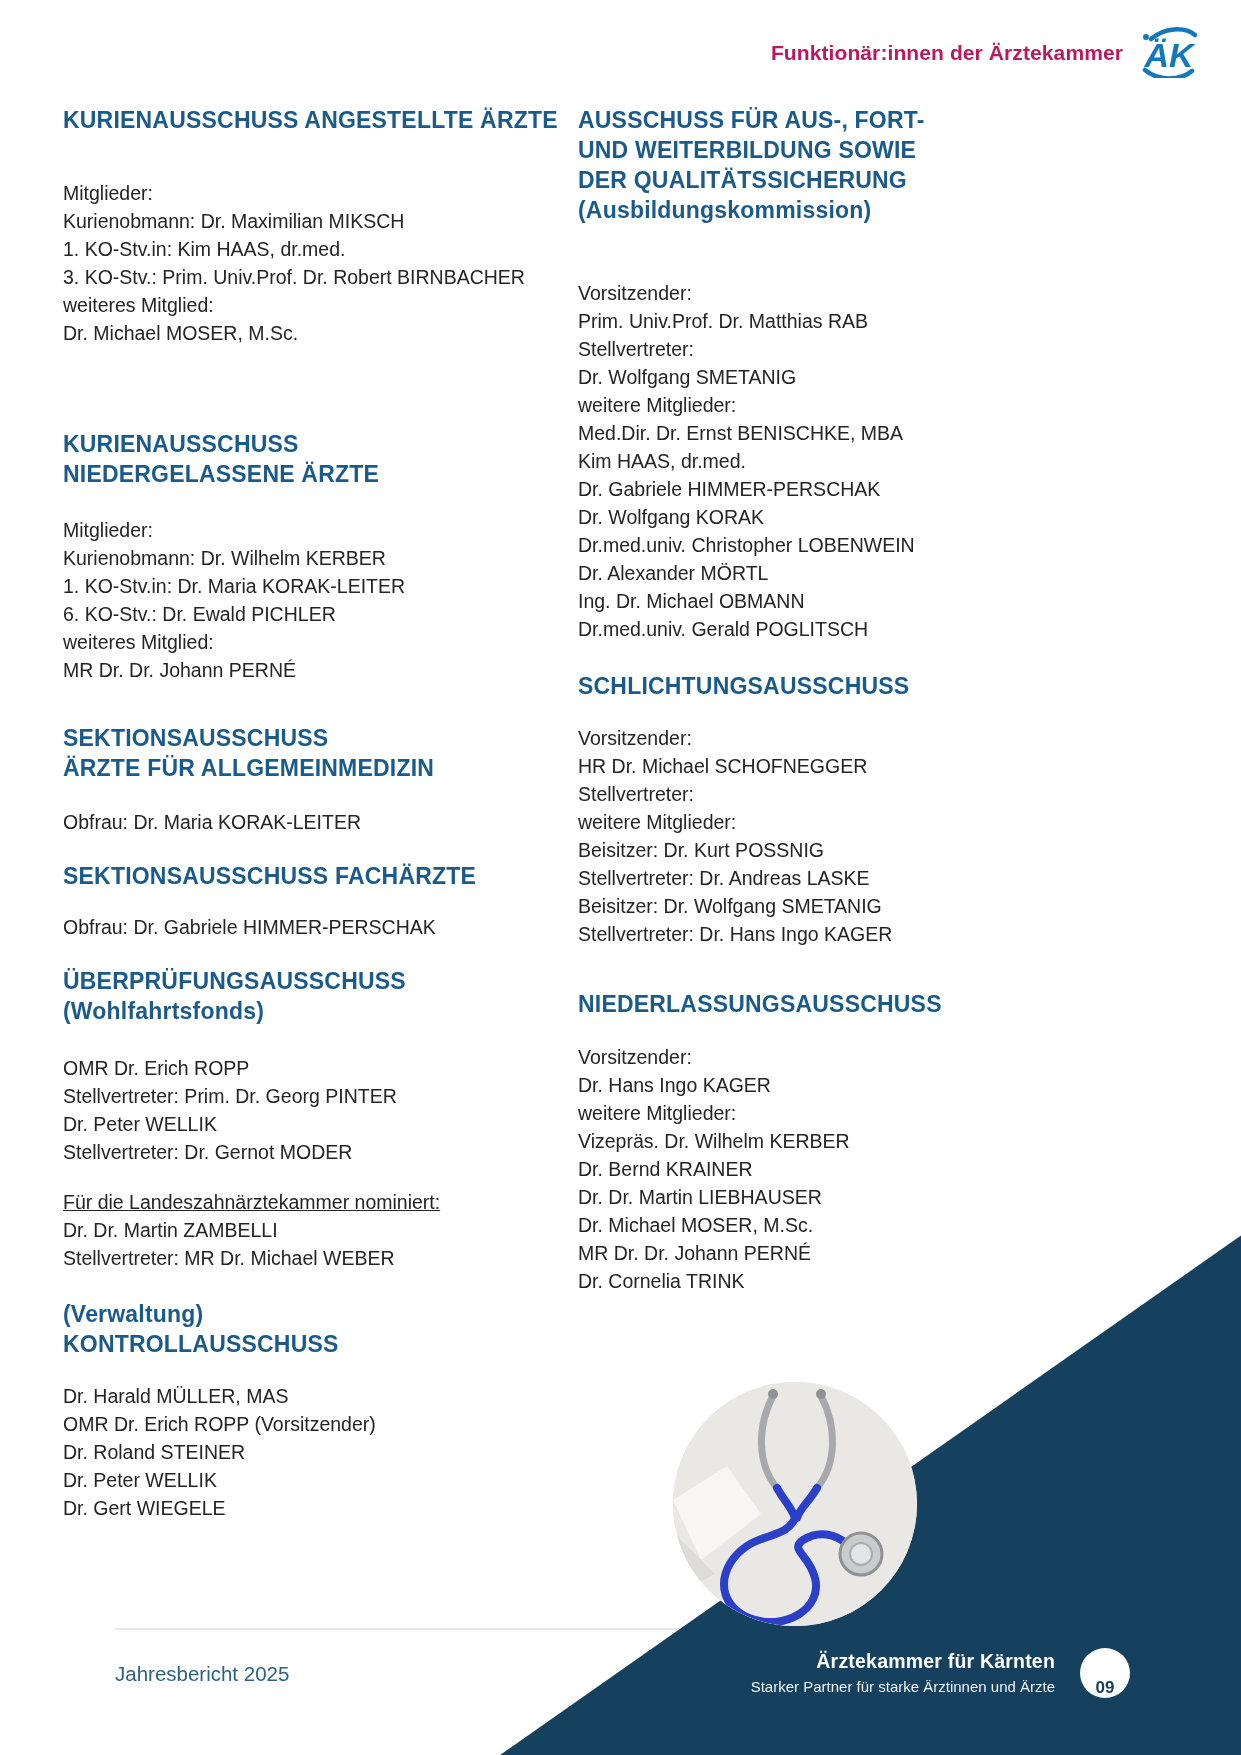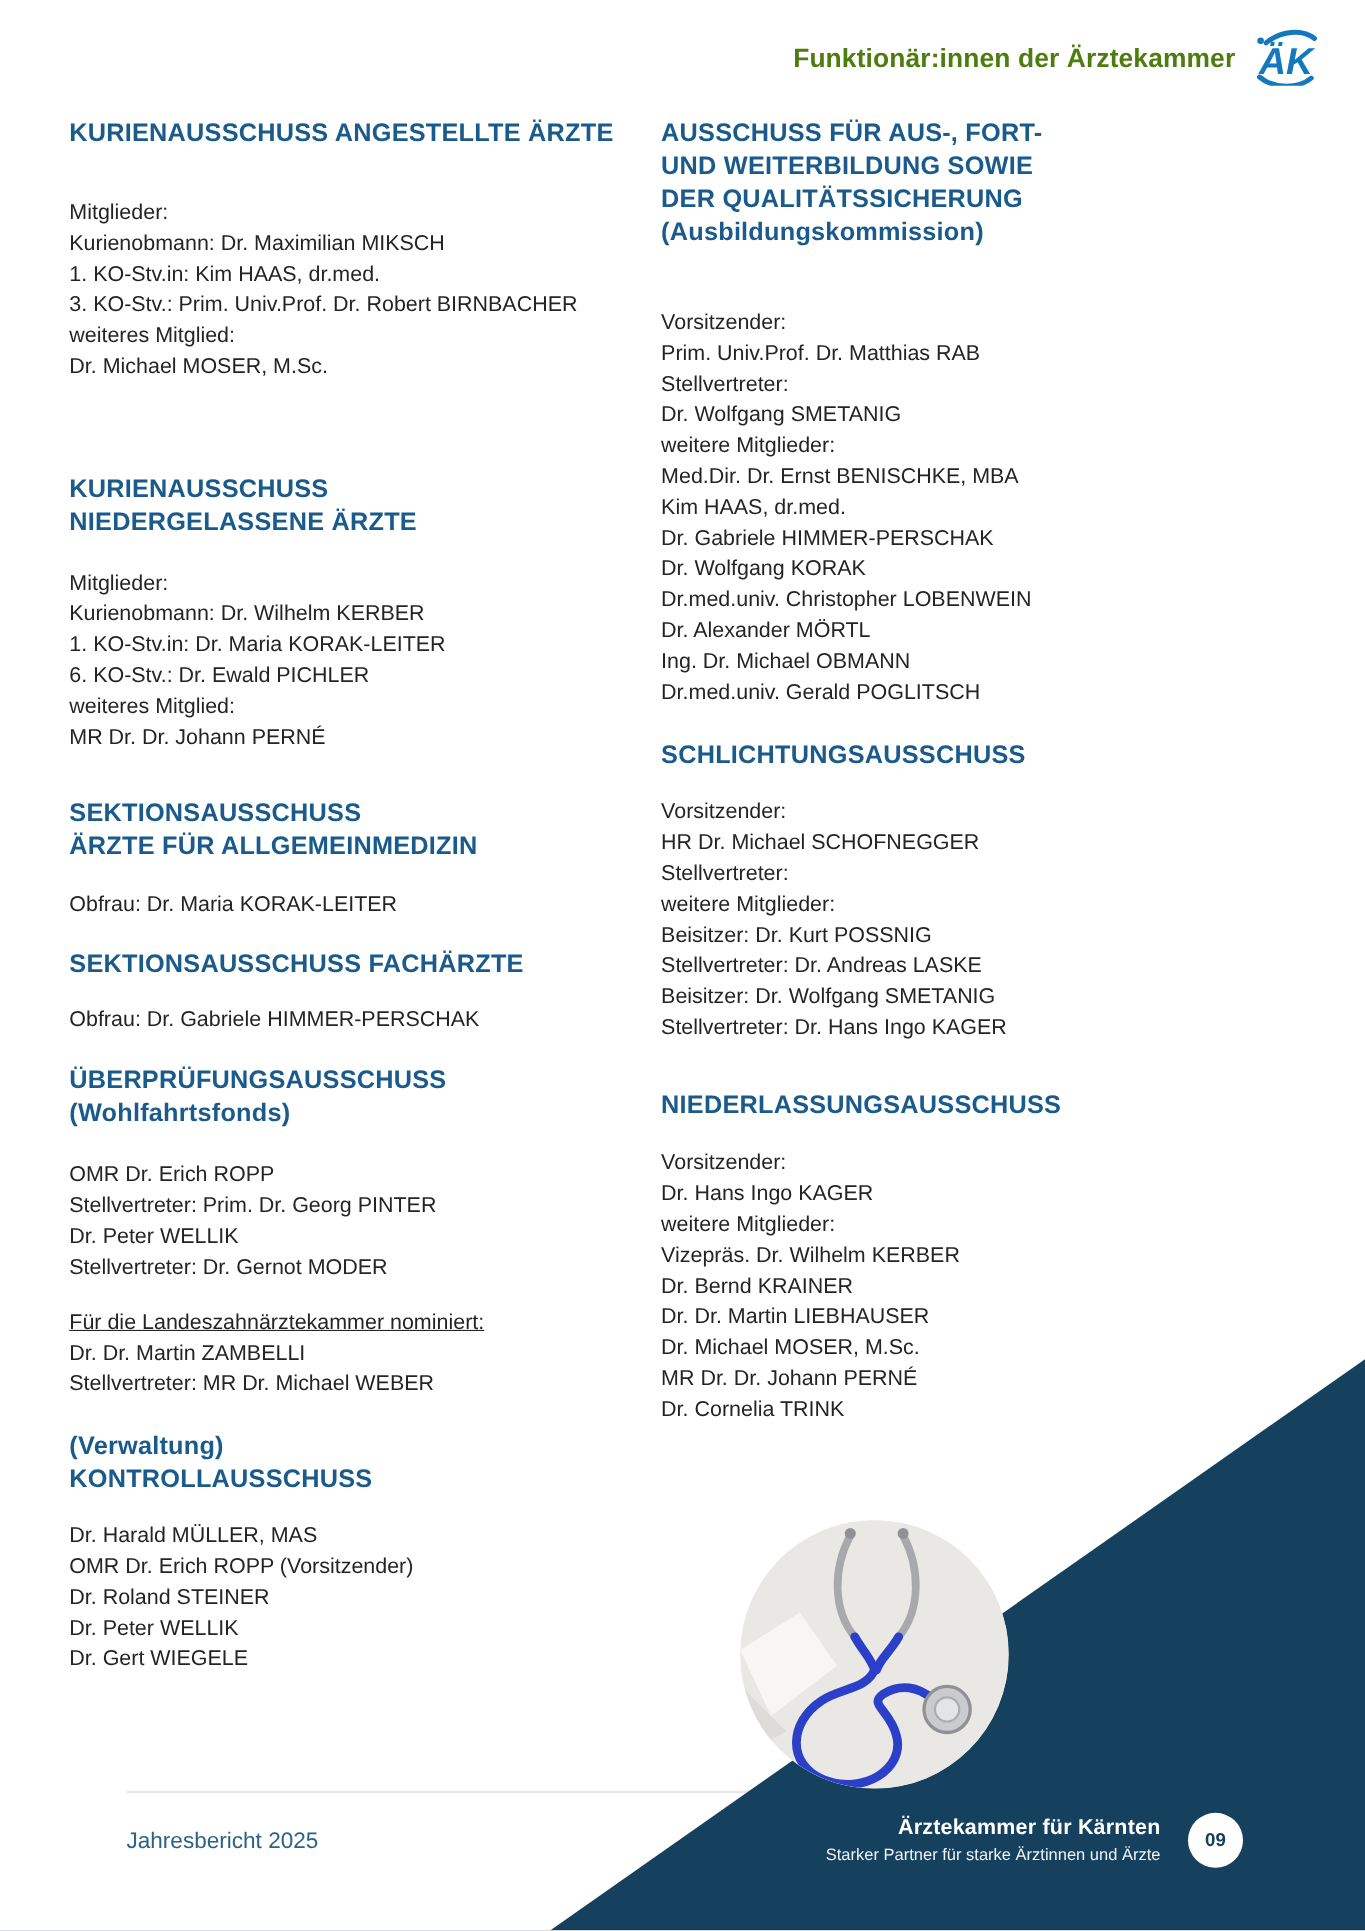--- a/index.html
+++ b/index.html
@@ -5,26 +5,26 @@
   html,body { margin:0; padding:0; background:#ffffff; }
   .page {
     position:relative; width:1241px; height:1755px; margin:0 auto;
     background:#ffffff; overflow:hidden;
     font-family:"Liberation Sans", sans-serif;
     -webkit-font-smoothing:antialiased;
   }
 
   
   .header { position:absolute; top:24px; right:42px; display:flex; align-items:center; gap:14px; z-index:5; }
-  .header-title { font-size:24px; font-weight:bold; color:#4d7c0f; letter-spacing:0.1px; }
+  .header-title { font-size:21px; font-weight:bold; color:#be185d; letter-spacing:0.1px; }
 
   
   .col { position:absolute; top:0; }
   .col-left  { left:63px;  width:500px; padding-top:105px; }
-  .col-right { left:578px; width:600px; padding-top:105px;margin-left:23px; }
+  .col-right { left:578px; width:600px; padding-top:105px; }
 
   .committee h2 { margin:0; }
   .heading-line {
     font-size:23px; font-weight:bold; line-height:30px;
     color:#1b5b8c; letter-spacing:0.2px;
   }
   .body-line { font-size:19.5px; line-height:28px; color:#242424; }
   .underlined { text-decoration:underline; }
 
   
@@ -61,21 +61,21 @@
     position:absolute; right:186px; top:1650px; z-index:4;
     color:#ffffff; font-weight:bold; font-size:19.5px; text-align:right; letter-spacing:0.2px;
   }
   .org-tagline {
     position:absolute; right:186px; top:1678px; z-index:4;
     color:#eef4f8; font-size:15px; text-align:right;
   }
   .page-badge {
     position:absolute; left:1080px; top:1648px; width:50px; height:50px; z-index:4;
     background:#ffffff; border-radius:50%;
-    display:flex; align-items:center; justify-content:center;
+    display:flex; align-items:flex-end; justify-content:center;
     color:#15405e; font-weight:bold; font-size:17px;
   }
 </style>
 </head>
 <body>
 
 <div class="page">
 
   <div class="header">
     <span class="header-title">Funktionär:innen der Ärztekammer</span>

